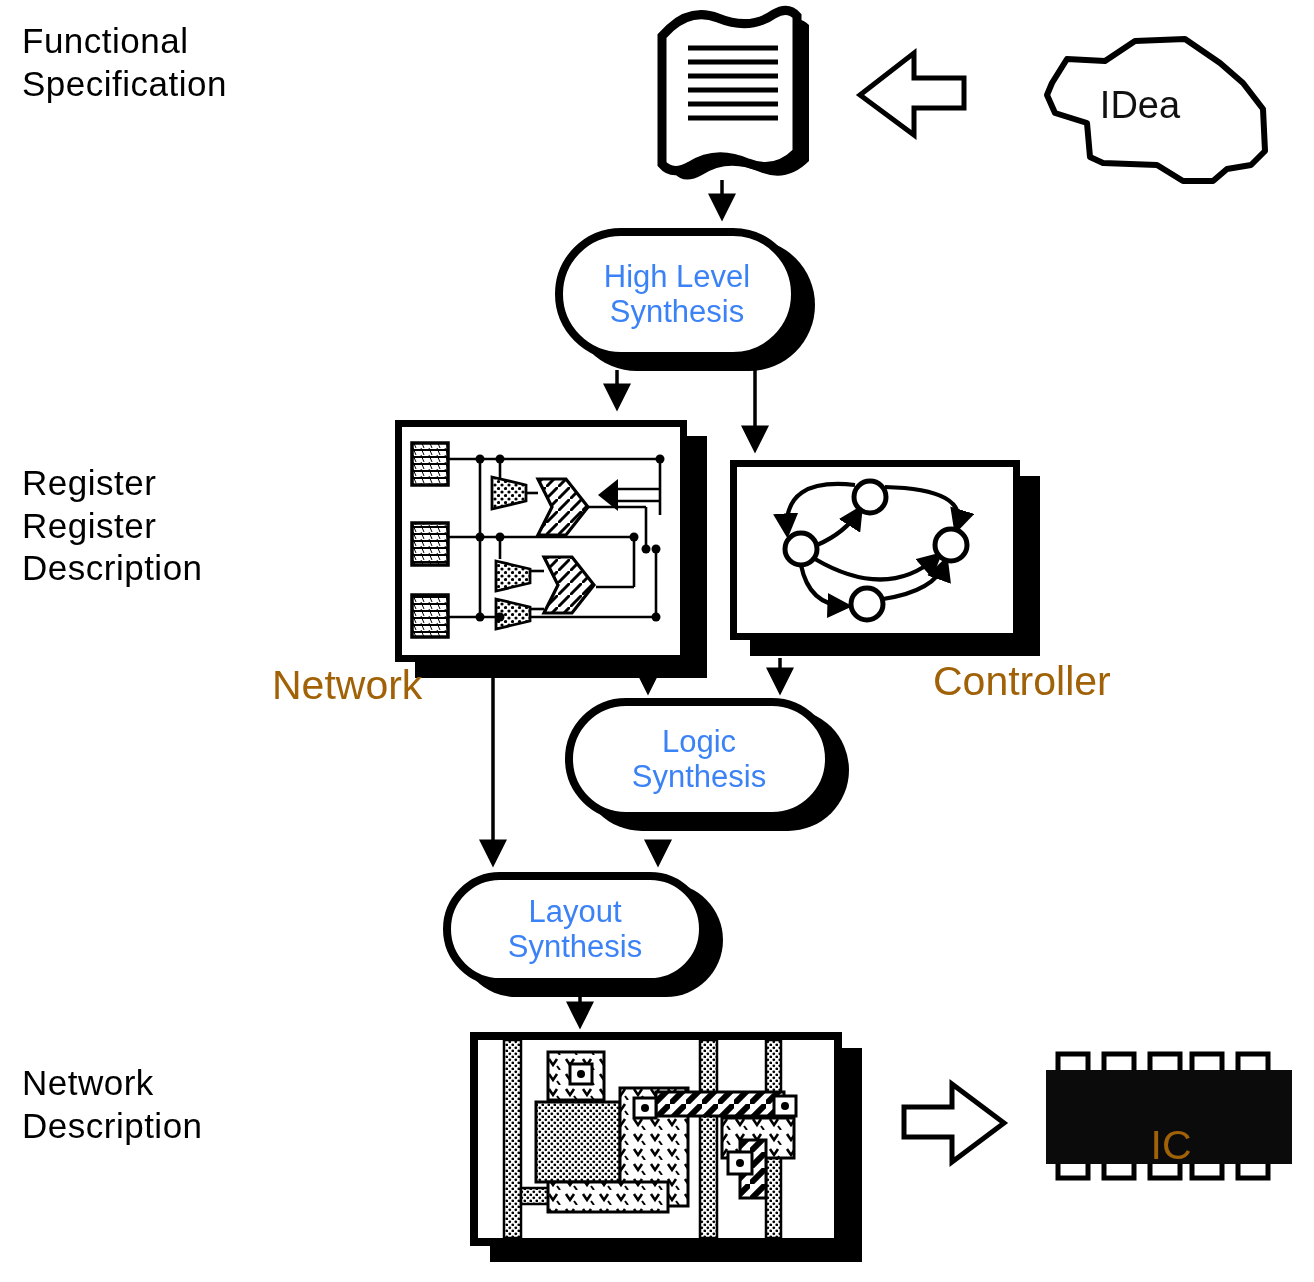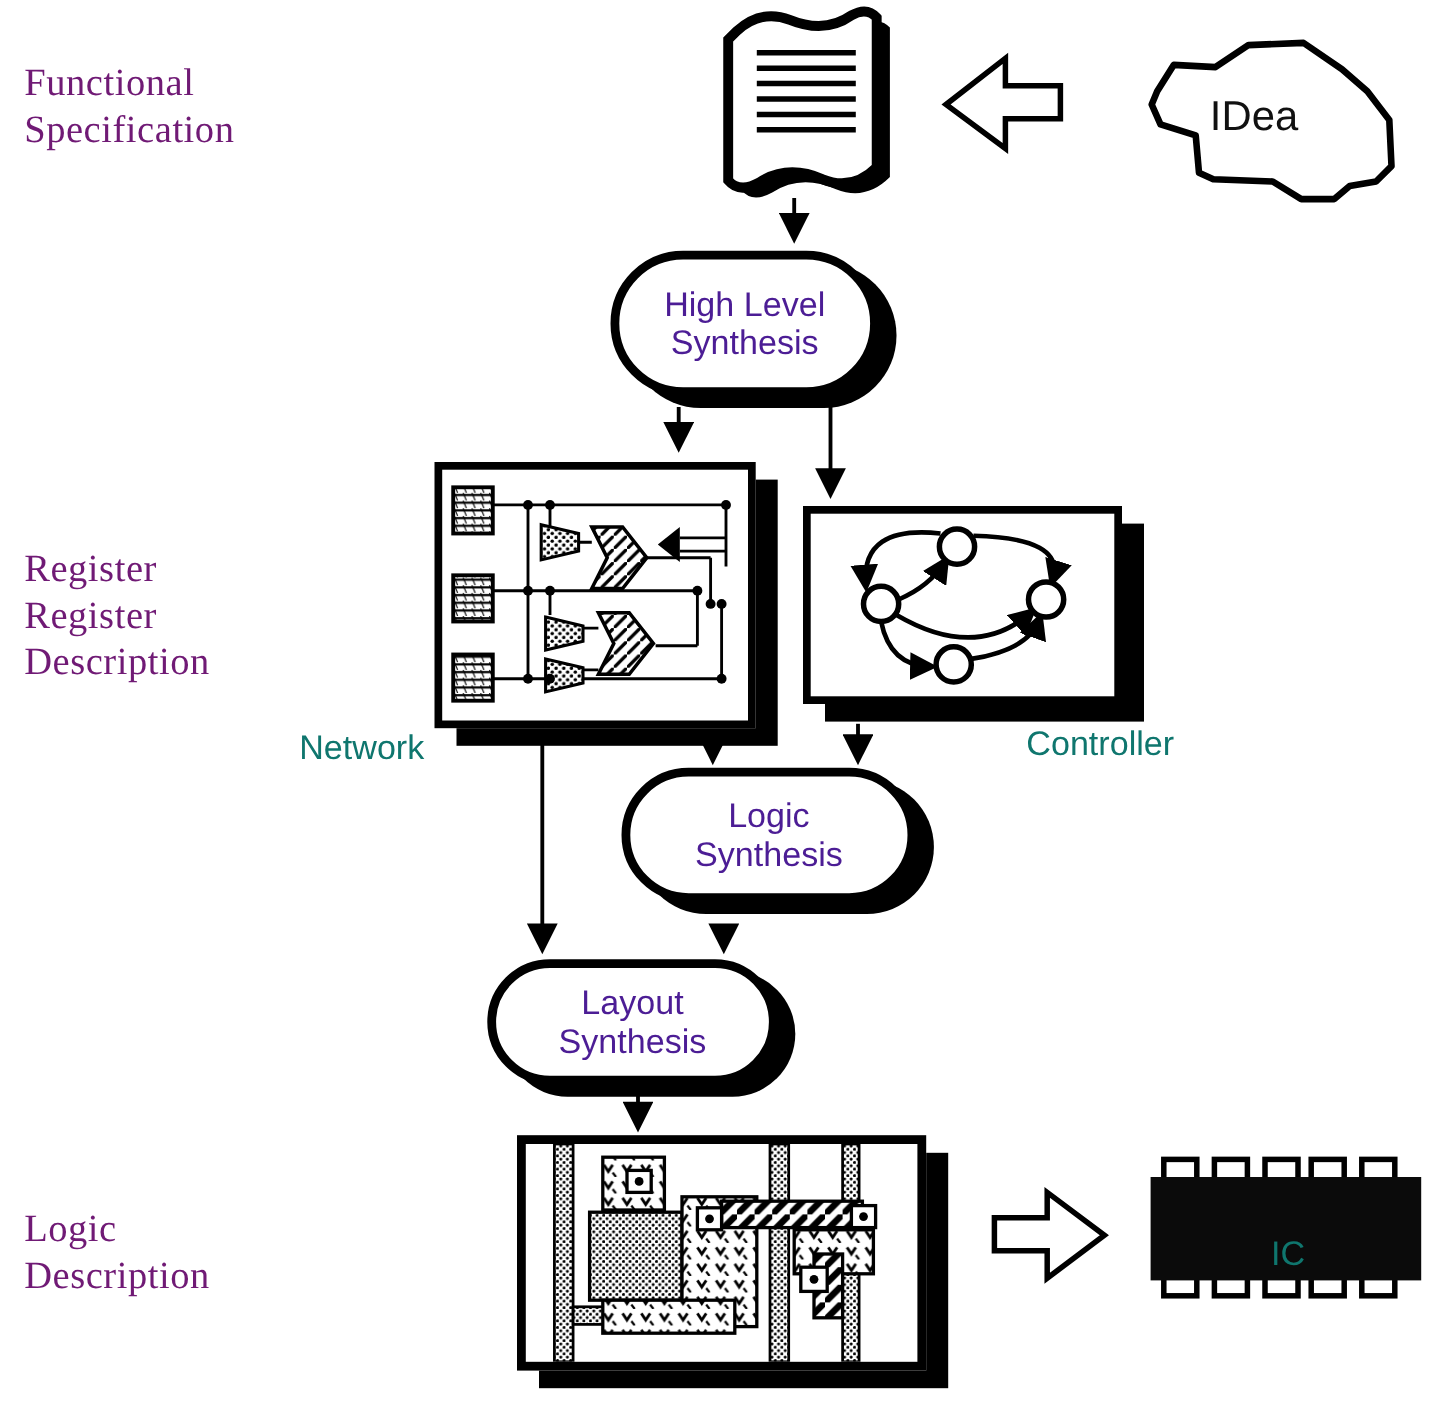--- a/index.html
+++ b/index.html
@@ -1,39 +1,39 @@
 <!DOCTYPE html>
 <html><head>
 <meta charset="utf-8">
 <style>
   html,body{margin:0;padding:0;background:#fff;}
   #canvas{position:relative;width:1314px;height:1282px;background:#ffffff;overflow:hidden;
           font-family:"Liberation Sans",sans-serif;color:#000;}
-  .serif-label{position:absolute;font-family:Liberation Serif, serif;
-               font-size:35px;line-height:1.22;color:#701a75;letter-spacing:0.5px;margin-top:34px;}
-  .sans-label{position:absolute;font-family:"Liberation Sans",sans-serif;font-size:31px;color:#0f766e;}
+  .serif-label{position:absolute;font-family:Liberation Sans, sans-serif;
+               font-size:35px;line-height:1.22;color:#000000;letter-spacing:0.5px;}
+  .sans-label{position:absolute;font-family:"Liberation Sans",sans-serif;font-size:41px;color:#a16207;}
   .stadium{position:absolute;background:#fff;border:8px solid #000;border-radius:72px;
            display:flex;align-items:center;justify-content:center;text-align:center;
-           font-size:31px;line-height:1.13;color:#4c1d95;}
+           font-size:31px;line-height:1.13;color:#3b82f6;}
   .artifact-box{position:absolute;background:#fff;border:7px solid #000;}
   .shadow-lg{box-shadow:20px 16px 0 0 #000;}
   .shadow-md{box-shadow:16px 11px 0 0 #000;}
   svg{display:block;}
   .overlay{position:absolute;left:0;top:0;pointer-events:none;}
 </style>
 </head>
 <body>
 
 <div id="canvas">
 
   <div class="serif-label" style="left:22px;top:20px;width:270px;">Functional Specification</div>
 
   <div class="serif-label" style="left:22px;top:462px;width:200px;">Register Register Description</div>
 
-  <div class="serif-label" style="left:22px;top:1062px;width:230px;">Logic Description</div>
+  <div class="serif-label" style="left:22px;top:1062px;width:230px;">Network Description</div>
 
   <svg class="overlay" style="left:648px;top:0px;" width="180" height="200" viewBox="0 0 180 200">
     <path d="M22,28 Q44,8 70,18 Q102,31 126,14 Q140,6 149,16 L149,152 Q127,174 100,163 Q68,149 42,166 Q24,176 14,164 L14,36 Z" transform="translate(12,9)" fill="#000"></path>
     <path d="M22,28 Q44,8 70,18 Q102,31 126,14 Q140,6 149,16 L149,152 Q127,174 100,163 Q68,149 42,166 Q24,176 14,164 L14,36 Z" fill="#fff" stroke="#000" stroke-width="9"></path>
     <g stroke="#000" stroke-width="5">
       <line x1="40" y1="48" x2="130" y2="48"></line>
       <line x1="40" y1="62" x2="130" y2="62"></line>
       <line x1="40" y1="76" x2="130" y2="76"></line>
       <line x1="40" y1="90" x2="130" y2="90"></line>
       <line x1="40" y1="104" x2="130" y2="104"></line>

